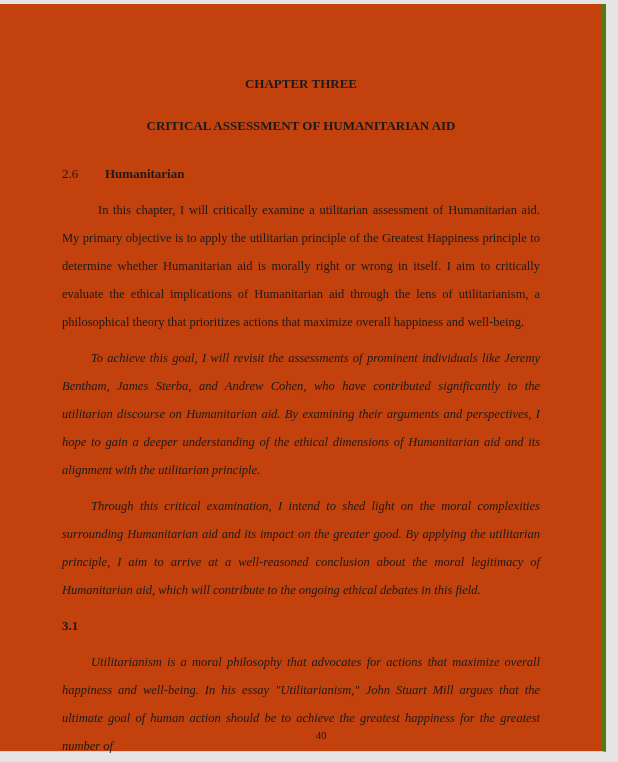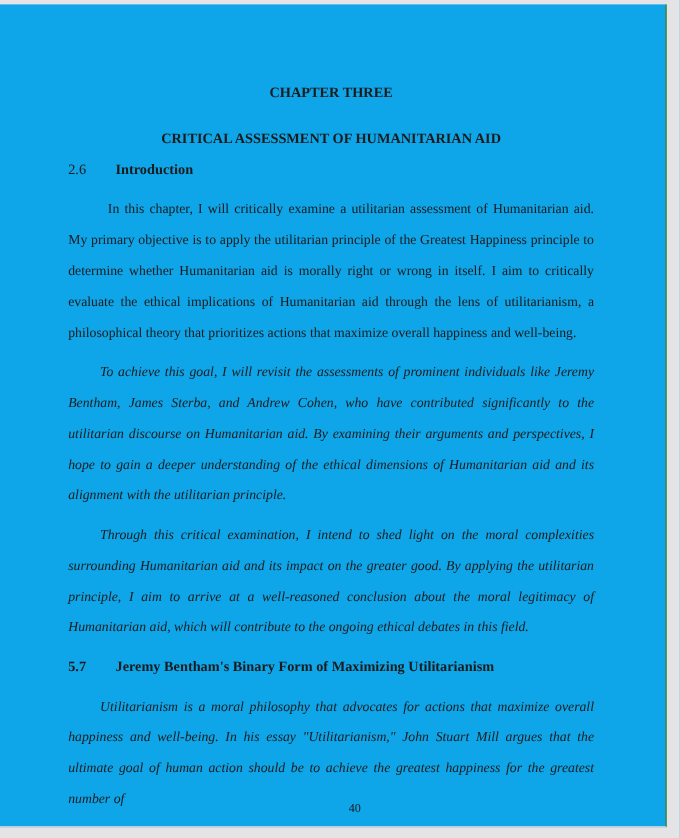--- a/index.html
+++ b/index.html
@@ -13,43 +13,43 @@
     overflow: hidden;
     position: relative;
     font-family: "Liberation Serif", serif;
   }
   .page {
     position: absolute;
     left: 0;
     top: 4px;
     width: 606px;
     height: 748px;
-    background: #0ea5e9;
-    border-right: 1px solid #4d7c0f;
+    background: #c2410c;
+    border-right: 4px solid #4d7c0f;
     border-bottom: 1px solid #d2d2d4;
     box-sizing: border-box;
   }
   .content {
     position: absolute;
     left: 62px;
     top: 66px;
     width: 478px;
     color: #1b1b1b;
     font-size: 12.5px;
     line-height: 28px;
   }
   .chapter-heading,
   .chapter-title {
     text-align: center;
     font-weight: bold;
     font-size: 13px;
     margin: 0 0 14px 0;
   }
   .chapter-title {
-    margin-bottom: 0;
+    margin-bottom: 20px;
   }
   .section-heading {
     font-weight: bold;
     font-size: 13px;
     margin: 0 0 8px 0;
     display: flex;
   }
   .sec-num {
     flex: 0 0 43px;
   }
@@ -79,32 +79,31 @@
 <div class="canvas">
   <div class="page">
     <div class="content">
 
       <div class="chapter-heading">CHAPTER THREE</div>
 
       <div class="chapter-title">CRITICAL ASSESSMENT OF HUMANITARIAN AID</div>
 
       <div class="section-heading">
         <span class="sec-num normal">2.6</span>
-        <span class="sec-title">Introduction</span>
+        <span class="sec-title">Humanitarian</span>
       </div>
 
       <p class="para indent-lg">In this chapter, I will critically examine a utilitarian assessment of Humanitarian aid. My primary objective is to apply the utilitarian principle of the Greatest Happiness principle to determine whether Humanitarian aid is morally right or wrong in itself. I aim to critically evaluate the ethical implications of Humanitarian aid through the lens of utilitarianism, a philosophical theory that prioritizes actions that maximize overall happiness and well-being.</p>
 
       <p class="para indent-sm">To achieve this goal, I will revisit the assessments of prominent individuals like Jeremy Bentham, James Sterba, and Andrew Cohen, who have contributed significantly to the utilitarian discourse on Humanitarian aid. By examining their arguments and perspectives, I hope to gain a deeper understanding of the ethical dimensions of Humanitarian aid and its alignment with the utilitarian principle.</p>
 
       <p class="para indent-sm">Through this critical examination, I intend to shed light on the moral complexities surrounding Humanitarian aid and its impact on the greater good. By applying the utilitarian principle, I aim to arrive at a well-reasoned conclusion about the moral legitimacy of Humanitarian aid, which will contribute to the ongoing ethical debates in this field.</p>
 
       <div class="section-heading">
-        <span class="sec-num">5.7</span>
-        <span class="sec-title">Jeremy Bentham's Binary Form of Maximizing Utilitarianism</span>
+        <span class="sec-num">3.1</span>
       </div>
 
       <p class="para indent-sm">Utilitarianism is a moral philosophy that advocates for actions that maximize overall happiness and well-being. In his essay "Utilitarianism," John Stuart Mill argues that the ultimate goal of human action should be to achieve the greatest happiness for the greatest number of</p>
 
     </div>
 
     <div class="page-number">40</div>
   </div>
 </div>
 

